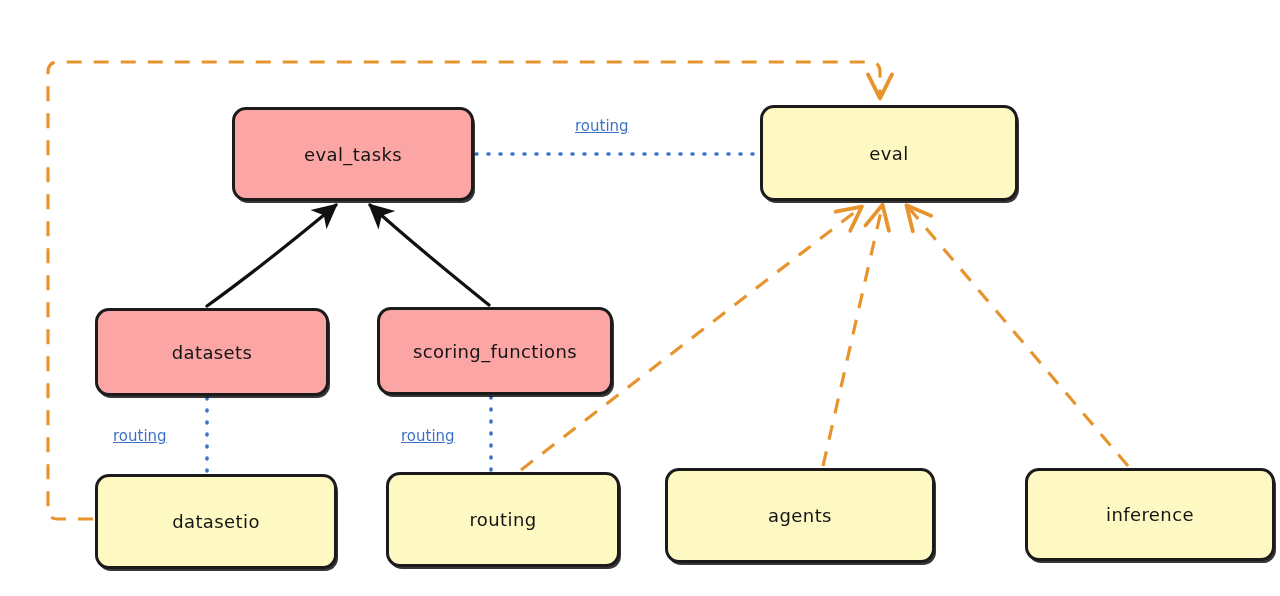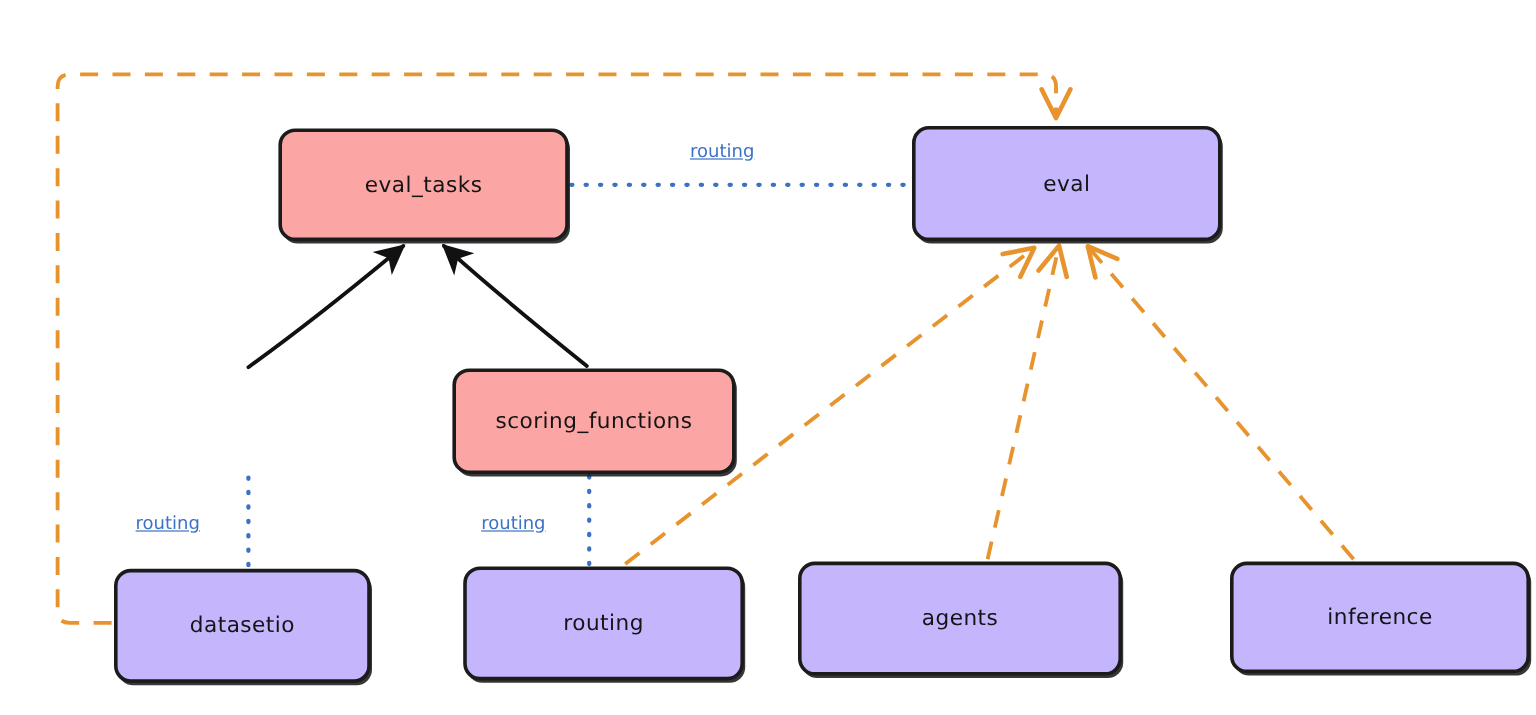--- a/index.html
+++ b/index.html
@@ -29,21 +29,21 @@
     position: absolute;
     box-sizing: border-box;
     border: 3px solid #1b1b1b;
     border-radius: 14px;
     display: flex;
     align-items: center;
     justify-content: center;
     box-shadow: 2px 3px 0 -1px rgba(20,20,20,0.85);
   }
   .node.blue  { background: #fca5a5; }
-  .node.green { background: #c4b5fd; }
+  .node.green { background: #fef9c3; }
   .node-label {
     font-family: "DejaVu Sans", sans-serif;
     font-size: 18px;
     color: #141414;
     letter-spacing: 0.4px;
     white-space: nowrap;
     user-select: none;
   }
   .edge-label {
     position: absolute;
@@ -94,26 +94,29 @@
   </svg>
 
   <div class="node blue" style="left:232px; top:107px; width:242px; height:94px;">
     <span class="node-label">eval_tasks</span>
   </div>
 
   <div class="node green" style="left:760px; top:105px; width:258px; height:96px;">
     <span class="node-label">eval</span>
   </div>
 
+  <div class="node blue" style="left:95px; top:308px; width:234px; height:88px;">
+    <span class="node-label">datasets</span>
+  </div>
 
   <div class="node blue" style="left:377px; top:307px; width:236px; height:88px;">
     <span class="node-label">scoring_functions</span>
   </div>
 
-  <div class="node green" style="left:95px; top:474px; width:214px; height:95px;">
+  <div class="node green" style="left:95px; top:474px; width:242px; height:95px;">
     <span class="node-label">datasetio</span>
   </div>
 
   <div class="node green" style="left:386px; top:472px; width:234px; height:95px;">
     <span class="node-label">routing</span>
   </div>
 
   <div class="node green" style="left:665px; top:468px; width:270px; height:95px;">
     <span class="node-label">agents</span>
   </div>

